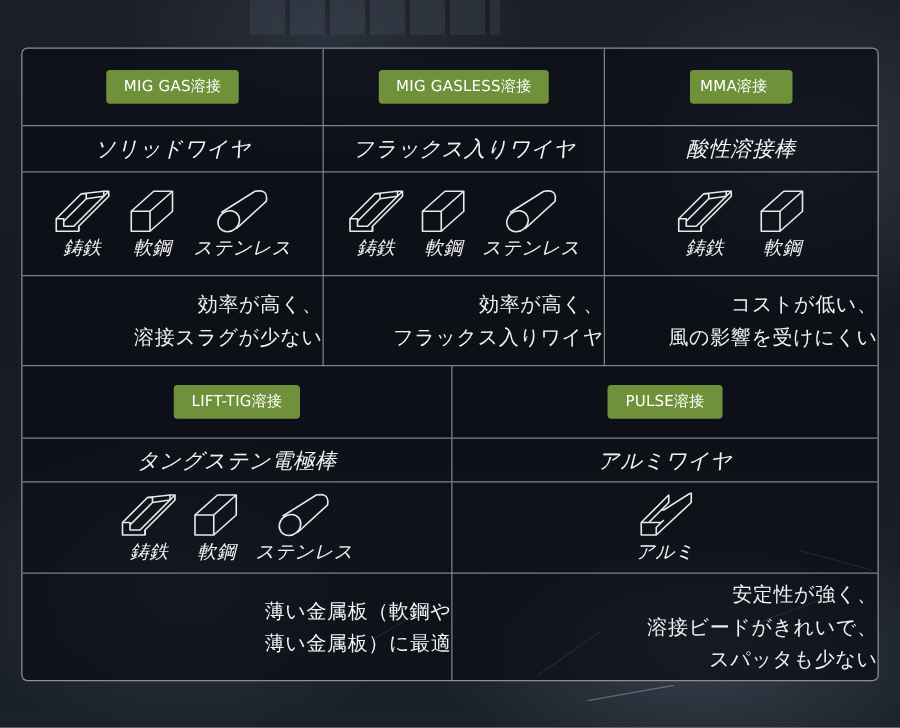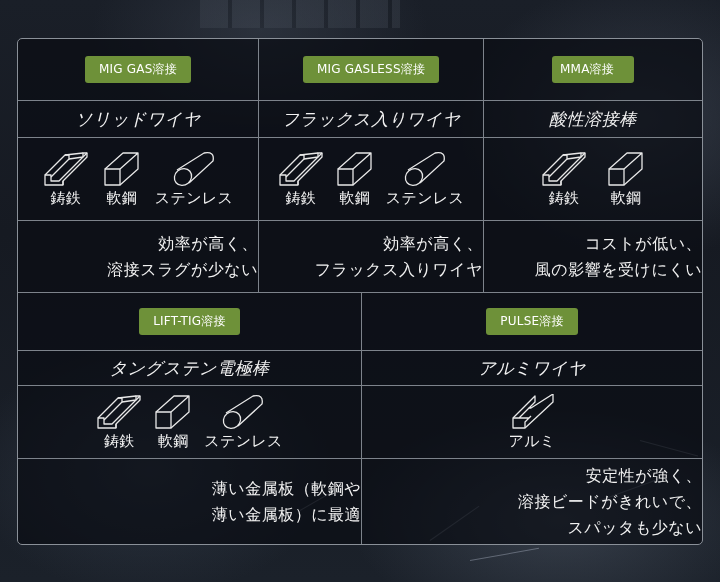--- a/index.html
+++ b/index.html
@@ -31,21 +31,21 @@
   .vline { position:absolute; width:1px; background:#7d838b; }
 
   .cell { position:absolute; display:flex; flex-direction:column; align-items:center; justify-content:center; text-align:center; }
   .badge {
     background:#6e9139; color:#ffffff; border-radius:3px;
     font-size:12px; line-height:24px; padding:1px 14px 2px 14px; letter-spacing:0.2px;text-align:right;
   }
   .mat { font-size:17px; letter-spacing:0.5px;font-style:italic; }
   .desc { font-size:16px; line-height:26px; letter-spacing:0.5px;align-items:flex-end; }
 
-  .icons { display:flex; align-items:flex-end; justify-content:center; }
+  .icons { display:flex; align-items:flex-end; justify-content:center;font-style:italic; }
   .icon-item { display:flex; flex-direction:column; align-items:center; }
   .icon-item svg { display:block; }
   .icon-label { font-size:15px; margin-top:2px; letter-spacing:0.3px; }
 </style>
 </head>
 <body>
 
 <div class="bg-window"></div>
 <div class="spark" style="left:600px;top:500px;width:70px;transform:rotate(-20deg)"></div>
 <div class="spark" style="left:430px;top:540px;width:60px;transform:rotate(-35deg)"></div>

